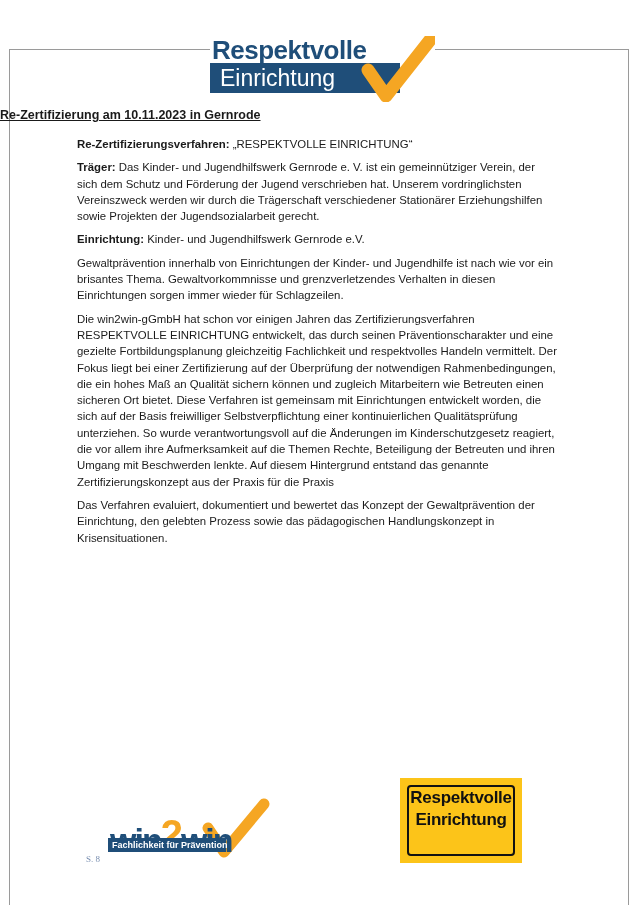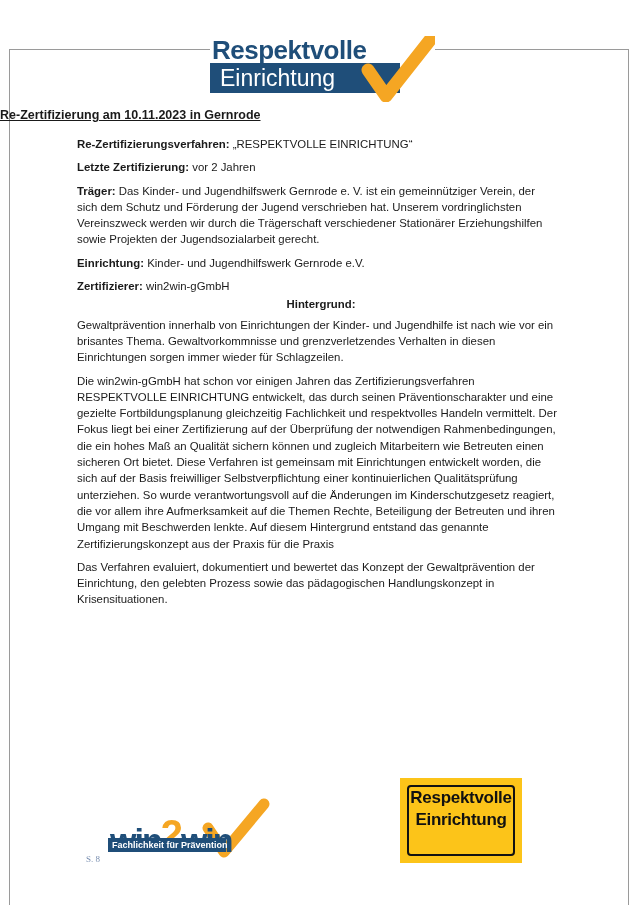--- a/index.html
+++ b/index.html
@@ -39,25 +39,22 @@
   <div class="word2">Einrichtung</div>
   <svg width="75" height="66" viewBox="0 0 75 66">
     <path d="M8 34 L26 60 L70 4" fill="none" stroke="#f5a623" stroke-width="13" stroke-linecap="round" stroke-linejoin="round"></path>
   </svg>
 </div>
 
 <div class="title">Re-Zertifizierung  am 10.11.2023 in Gernrode</div>
 
 <div class="content">
   <p><b>Re-Zertifizierungsverfahren:</b><span> „RESPEKTVOLLE EINRICHTUNG“</span></p>
-  <p><b>Letzte Zertifizierung:</b><span> vor 2 Jahren</span></p>
   <p><b>Träger:</b><span> Das Kinder- und Jugendhilfswerk Gernrode e. V. ist ein gemeinnütziger Verein, der sich dem Schutz und Förderung der Jugend verschrieben hat. Unserem vordringlichsten Vereinszweck werden wir durch die Trägerschaft verschiedener Stationärer Erziehungshilfen sowie Projekten der Jugendsozialarbeit gerecht.</span></p>
   <p><b>Einrichtung:</b><span> Kinder- und Jugendhilfswerk Gernrode e.V.</span></p>
-  <p><b>Zertifizierer:</b><span> win2win-gGmbH</span></p>
-  <p class="section-heading">Hintergrund:</p>
   <p>Gewaltprävention innerhalb von Einrichtungen der Kinder- und Jugendhilfe ist nach wie vor ein brisantes Thema. Gewaltvorkommnisse und grenzverletzendes Verhalten in diesen Einrichtungen sorgen immer wieder für Schlagzeilen.</p>
   <p>Die win2win-gGmbH hat schon vor einigen Jahren das Zertifizierungsverfahren RESPEKTVOLLE EINRICHTUNG entwickelt, das durch seinen Präventionscharakter und eine gezielte Fortbildungsplanung gleichzeitig Fachlichkeit und respektvolles Handeln vermittelt. Der Fokus liegt bei einer Zertifizierung auf der Überprüfung der notwendigen Rahmenbedingungen, die ein hohes Maß an Qualität sichern können und zugleich Mitarbeitern wie Betreuten einen sicheren Ort bietet. Diese Verfahren ist gemeinsam mit Einrichtungen entwickelt worden, die sich auf der Basis freiwilliger Selbstverpflichtung einer kontinuierlichen Qualitätsprüfung unterziehen. So wurde verantwortungsvoll auf die Änderungen im Kinderschutzgesetz reagiert, die vor allem ihre Aufmerksamkeit auf die Themen Rechte, Beteiligung der Betreuten und ihren Umgang mit Beschwerden lenkte. Auf diesem Hintergrund entstand das genannte Zertifizierungskonzept aus der Praxis für die Praxis</p>
   <p>Das Verfahren evaluiert, dokumentiert und bewertet das Konzept der Gewaltprävention der Einrichtung, den gelebten Prozess sowie das pädagogischen Handlungskonzept in Krisensituationen.</p>
 </div>
 
 <div class="w2w-logo">
   <svg width="72" height="62" viewBox="0 0 72 62">
     <path d="M8 30 L24 54 L64 6" fill="none" stroke="#f5a623" stroke-width="11" stroke-linecap="round" stroke-linejoin="round"></path>
   </svg>
   <div class="txt"><span>win</span><span class="two">2</span><span>win</span></div>

